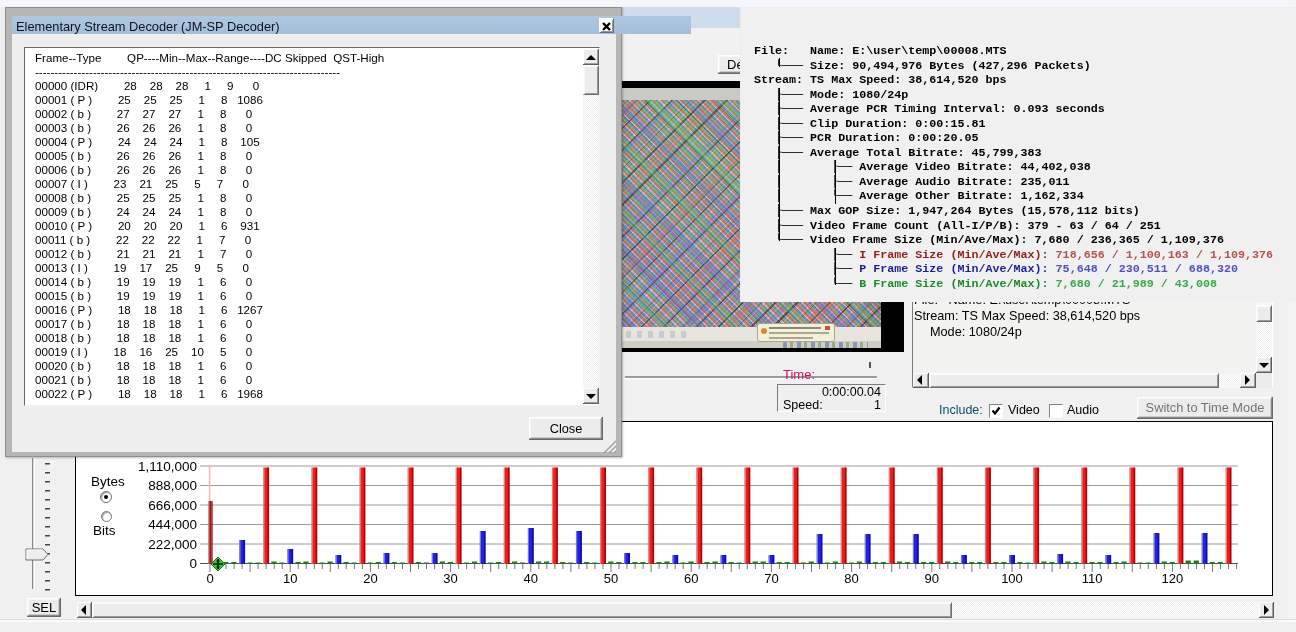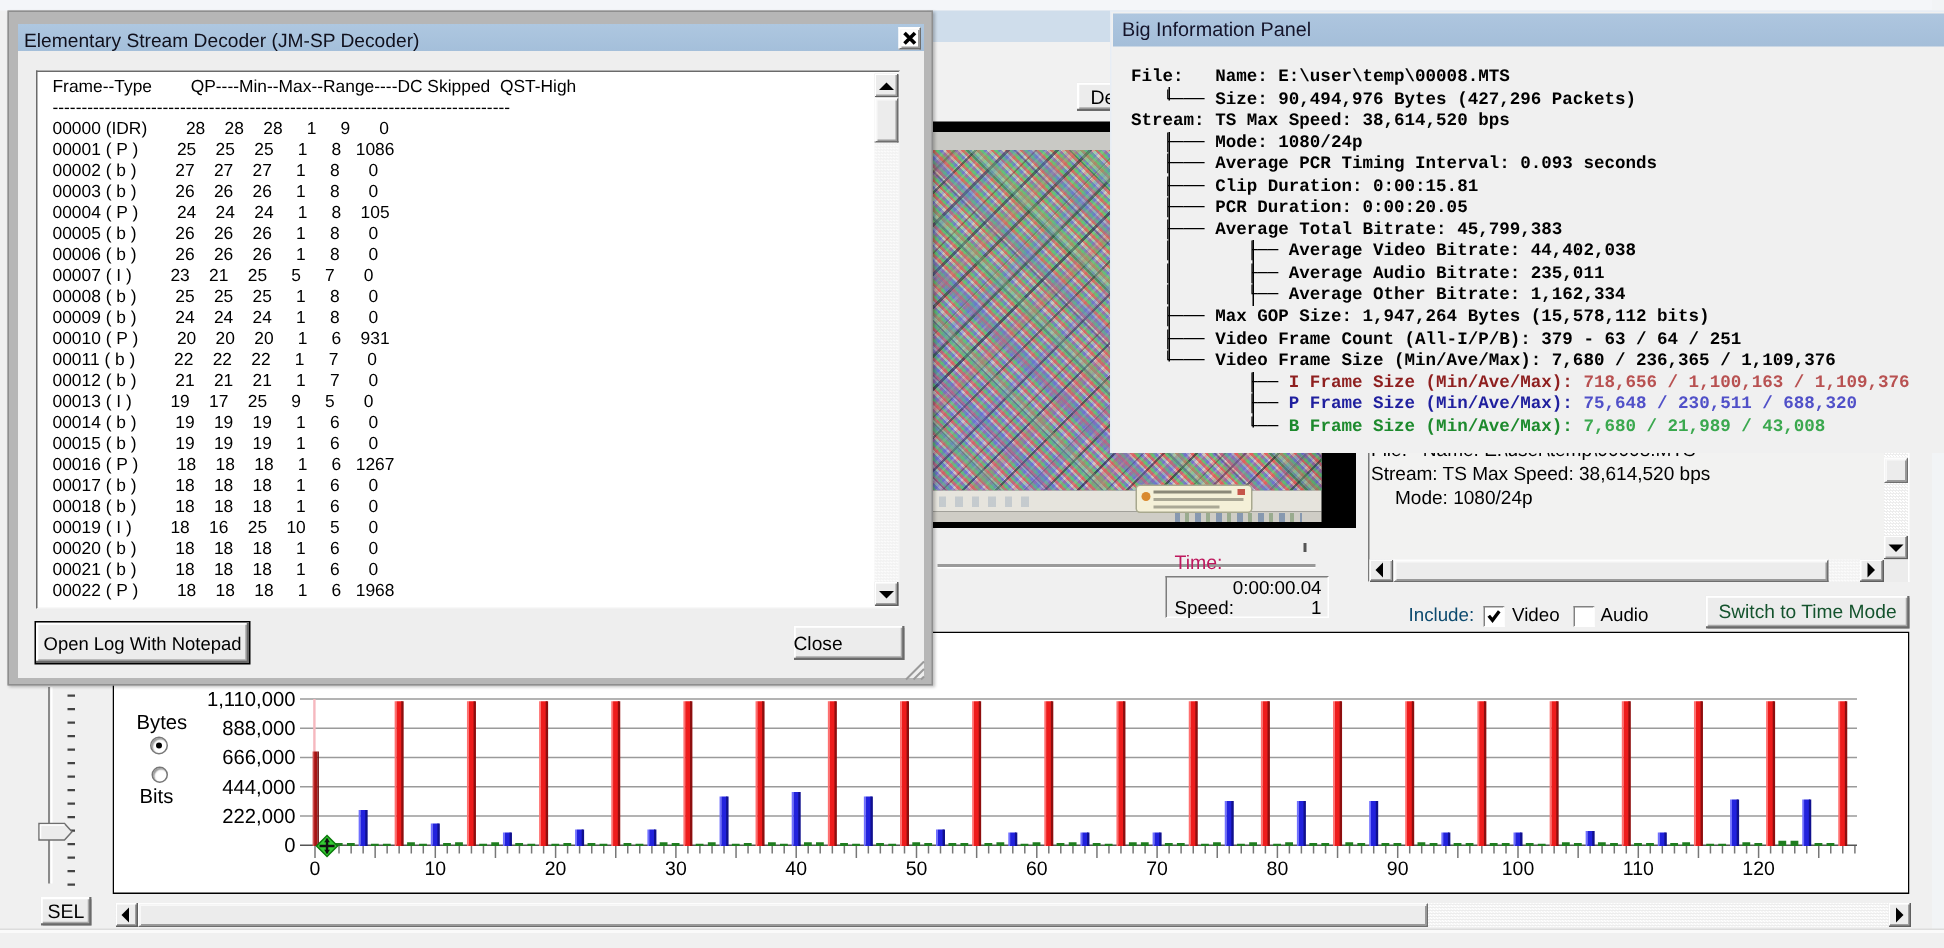--- a/index.html
+++ b/index.html
@@ -75,21 +75,21 @@
 
 <div class="abs" style="left:939px;top:403px;font-size:12.5px;color:#0c4a6e">Include:</div>
 <div class="abs sunk" style="left:989px;top:404px;width:14px;height:14px;background:#fff">
  <svg width="12" height="12" style="position:absolute;left:0;top:0">
       <path d="M2.5 5.5 L5 8.5 L9.5 2.5" stroke="#000" stroke-width="2.2" fill="none"></path>
     </svg>
 </div>
 <div class="abs" style="left:1008px;top:403px;font-size:12.5px;color:#000">Video</div>
 <div class="abs sunk" style="left:1049px;top:404px;width:14px;height:14px;background:#fff"></div>
 <div class="abs" style="left:1067px;top:403px;font-size:12.5px;color:#000">Audio</div>
-<div class="abs btn3d" style="left:1137px;top:397px;width:136px;height:22px;font-size:12.8px;color:#14532d;text-align:center;padding-top:3px">Switch to Time Mode</div>
+<div class="abs btn3d" style="left:1137px;top:397px;width:136px;height:22px;font-size:12.8px;color:#737373;text-align:center;padding-top:3px">Switch to Time Mode</div>
 
 <div class="abs" style="left:777px;top:384px;width:109px;height:28px;background:#efefef;border:1px solid #7d7d7d;border-bottom-color:#fff;border-right-color:#fff"></div>
 <div class="abs" style="left:783px;top:367px;font-size:13px;color:#be185d">Time:</div>
 <div class="abs" style="left:783px;top:398px;font-size:12.5px;color:#000">Speed:</div>
 <div class="abs" style="left:810px;top:385px;width:71px;text-align:right;font-size:12.5px;color:#000">0:00:00.04</div>
 <div class="abs" style="left:810px;top:398px;width:71px;text-align:right;font-size:12.5px;color:#000">1</div>
 
 <svg style="position:absolute;left:75px;top:421px" width="1198" height="175" font-family="Liberation Sans, sans-serif">
 <rect x="0.5" y="0.5" width="1197" height="174" fill="#ffffff" stroke="#000" stroke-width="1"></rect>
 <line x1="125" y1="45.0" x2="1163" y2="45.0" stroke="#9a9a9a" stroke-width="1"></line>
@@ -505,21 +505,21 @@
 <div class="abs raised" style="left:92px;top:602px;width:860px;height:16px"></div>
 <div class="abs sb-btn" style="left:1259px;top:602px;width:15px;height:16px"></div>
 <div class="tri" style="left:1264px;top:605px;border-top:5px solid transparent;border-bottom:5px solid transparent;border-left:5px solid #000"></div>
 
 <div class="abs" style="left:0;top:619px;width:1296px;height:1px;background:#dcdcdc"></div>
 <div class="abs" style="left:0;top:620px;width:1296px;height:2px;background:#fafafa"></div>
 <div class="abs" style="left:0;top:622px;width:1296px;height:10px;background:#f0f0f0"></div>
 
 <div class="abs" style="left:5px;top:7px;width:617px;height:450px;background:#b6b6b6;border:1px solid #8e8e8e;box-shadow:1px 1px 2px rgba(0,0,0,0.25)">
   <div class="abs" style="left:6px;top:8px;width:604px;height:436px;background:#eeeeee"></div>
-  <div class="abs" style="left:6px;top:8px;width:604px;height:18px;background:linear-gradient(180deg,#aec7e0,#a4bfda)">
+  <div class="abs" style="left:6px;top:8px;width:679px;height:18px;background:linear-gradient(180deg,#aec7e0,#a4bfda)">
     <div style="font-size:12.8px;color:#10101c;padding:2.5px 0 0 4px">Elementary Stream Decoder (JM-SP Decoder)</div>
   </div>
   <div class="abs raised" style="left:593px;top:10px;width:15px;height:15px;background:#fff">
     <svg width="13" height="13">
         <path d="M3 3 L10 10 M10 3 L3 10" stroke="#000" stroke-width="2.4"></path>
       </svg>
   </div>
 
   <div class="abs" style="left:18px;top:39px;width:576px;height:359px;background:#fff;border:1.5px solid #6a6a6a;border-bottom-color:#f2f2f2;border-right-color:#f2f2f2"></div>
   <pre style="position:absolute;left:29px;top:43px;width:544px;height:349px;overflow:hidden;font-family:Liberation Sans, sans-serif;font-size:11.6px;line-height:14px;color:#000">Frame--Type        QP----Min--Max--Range----DC Skipped  QST-High
@@ -548,30 +548,26 @@
 00021 ( b )        18    18    18     1     6      0
 00022 ( P )        18    18    18     1     6   1968</pre>
 
   <div class="abs dither" style="left:577px;top:41px;width:16px;height:355px"></div>
   <div class="abs sb-btn" style="left:577px;top:41px;width:16px;height:16px"></div>
   <div class="tri" style="left:580px;top:47px;border-left:5px solid transparent;border-right:5px solid transparent;border-bottom:5px solid #000;"></div>
   <div class="abs raised" style="left:577px;top:57px;width:16px;height:30px"></div>
   <div class="abs sb-btn" style="left:577px;top:380px;width:16px;height:16px"></div>
   <div class="tri" style="left:580px;top:386px;border-left:5px solid transparent;border-right:5px solid transparent;border-top:5px solid #000;"></div>
 
-  <div class="abs btn3d" style="left:18px;top:407px;width:142px;height:27px;outline:1px solid #000;font-size:12.3px;color:#000;text-align:center;padding-top:7px">Open Log With Notepad</div>
-  <div class="abs btn3d" style="left:523px;top:409px;width:74px;height:23px;font-size:12.8px;color:#000;padding-top:4px">Close</div>
+  <div class="abs btn3d" style="left:523px;top:409px;width:74px;height:23px;font-size:12.8px;color:#000;text-align:center;padding-top:4px">Close</div>
 
   <svg class="abs" style="left:597px;top:432px" width="14" height="14">
       <path d="M13 1 L1 13 M13 6 L6 13 M13 11 L11 13" stroke="#9a9a9a" stroke-width="1.3"></path>
     </svg>
 </div>
 
 <div class="abs" style="left:740px;top:7px;width:556px;height:295px;background:#f0f0f0;border-left:1px solid #e7edf5;border-top:1px solid #e7edf5">
-  <div class="abs" style="left:1px;top:1px;width:555px;height:22px;background:linear-gradient(180deg,#aec6df,#a4bed9)">
-    <div style="font-size:13.2px;color:#14142a;padding:3px 0 0 6px">Big Information Panel</div>
-  </div>
     <div style="position:absolute;left:37.6px;top:50px;width:1px;height:9px;background:#000"></div>
   <div style="position:absolute;left:37.6px;top:80px;width:1px;height:153px;background:#000"></div>
   <div style="position:absolute;left:93.7px;top:152px;width:1px;height:44px;background:#000"></div>
   <div style="position:absolute;left:93.7px;top:240px;width:1px;height:37px;background:#000"></div>
   <div style="position:absolute;left:13px;top:36px;width:542px;height:252px;overflow:hidden;font-family:'Liberation Mono',monospace;font-weight:bold;font-size:11.7px;line-height:14.55px;color:#000;white-space:pre"><div>File:&nbsp;&nbsp;&nbsp;Name:&nbsp;E:\user\temp\00008.MTS</div><div>&nbsp;&nbsp;&nbsp;└───&nbsp;Size:&nbsp;90,494,976&nbsp;Bytes&nbsp;(427,296&nbsp;Packets)</div><div>Stream:&nbsp;TS&nbsp;Max&nbsp;Speed:&nbsp;38,614,520&nbsp;bps</div><div>&nbsp;&nbsp;&nbsp;├───&nbsp;Mode:&nbsp;1080/24p</div><div>&nbsp;&nbsp;&nbsp;├───&nbsp;Average&nbsp;PCR&nbsp;Timing&nbsp;Interval:&nbsp;0.093&nbsp;seconds</div><div>&nbsp;&nbsp;&nbsp;├───&nbsp;Clip&nbsp;Duration:&nbsp;0:00:15.81</div><div>&nbsp;&nbsp;&nbsp;├───&nbsp;PCR&nbsp;Duration:&nbsp;0:00:20.05</div><div>&nbsp;&nbsp;&nbsp;├───&nbsp;Average&nbsp;Total&nbsp;Bitrate:&nbsp;45,799,383</div><div>&nbsp;&nbsp;&nbsp;│&nbsp;&nbsp;&nbsp;&nbsp;&nbsp;&nbsp;&nbsp;├──&nbsp;Average&nbsp;Video&nbsp;Bitrate:&nbsp;44,402,038</div><div>&nbsp;&nbsp;&nbsp;│&nbsp;&nbsp;&nbsp;&nbsp;&nbsp;&nbsp;&nbsp;├──&nbsp;Average&nbsp;Audio&nbsp;Bitrate:&nbsp;235,011</div><div>&nbsp;&nbsp;&nbsp;│&nbsp;&nbsp;&nbsp;&nbsp;&nbsp;&nbsp;&nbsp;└──&nbsp;Average&nbsp;Other&nbsp;Bitrate:&nbsp;1,162,334</div><div>&nbsp;&nbsp;&nbsp;├───&nbsp;Max&nbsp;GOP&nbsp;Size:&nbsp;1,947,264&nbsp;Bytes&nbsp;(15,578,112&nbsp;bits)</div><div>&nbsp;&nbsp;&nbsp;├───&nbsp;Video&nbsp;Frame&nbsp;Count&nbsp;(All-I/P/B):&nbsp;379&nbsp;-&nbsp;63&nbsp;/&nbsp;64&nbsp;/&nbsp;251</div><div>&nbsp;&nbsp;&nbsp;└───&nbsp;Video&nbsp;Frame&nbsp;Size&nbsp;(Min/Ave/Max):&nbsp;7,680&nbsp;/&nbsp;236,365&nbsp;/&nbsp;1,109,376</div><div>&nbsp;&nbsp;&nbsp;&nbsp;&nbsp;&nbsp;&nbsp;&nbsp;&nbsp;&nbsp;&nbsp;├──&nbsp;<span style="color:#8e1f1f">I Frame Size (Min/Ave/Max):</span><span style="color:#b85151">&nbsp;718,656&nbsp;/&nbsp;1,100,163&nbsp;/&nbsp;1,109,376</span></div><div>&nbsp;&nbsp;&nbsp;&nbsp;&nbsp;&nbsp;&nbsp;&nbsp;&nbsp;&nbsp;&nbsp;├──&nbsp;<span style="color:#1f1f9e">P Frame Size (Min/Ave/Max):</span><span style="color:#5050c8">&nbsp;75,648&nbsp;/&nbsp;230,511&nbsp;/&nbsp;688,320</span></div><div>&nbsp;&nbsp;&nbsp;&nbsp;&nbsp;&nbsp;&nbsp;&nbsp;&nbsp;&nbsp;&nbsp;└──&nbsp;<span style="color:#1d8a2d">B Frame Size (Min/Ave/Max):</span><span style="color:#3aa84e">&nbsp;7,680&nbsp;/&nbsp;21,989&nbsp;/&nbsp;43,008</span></div></div>
 </div>
 
 </body></html>

